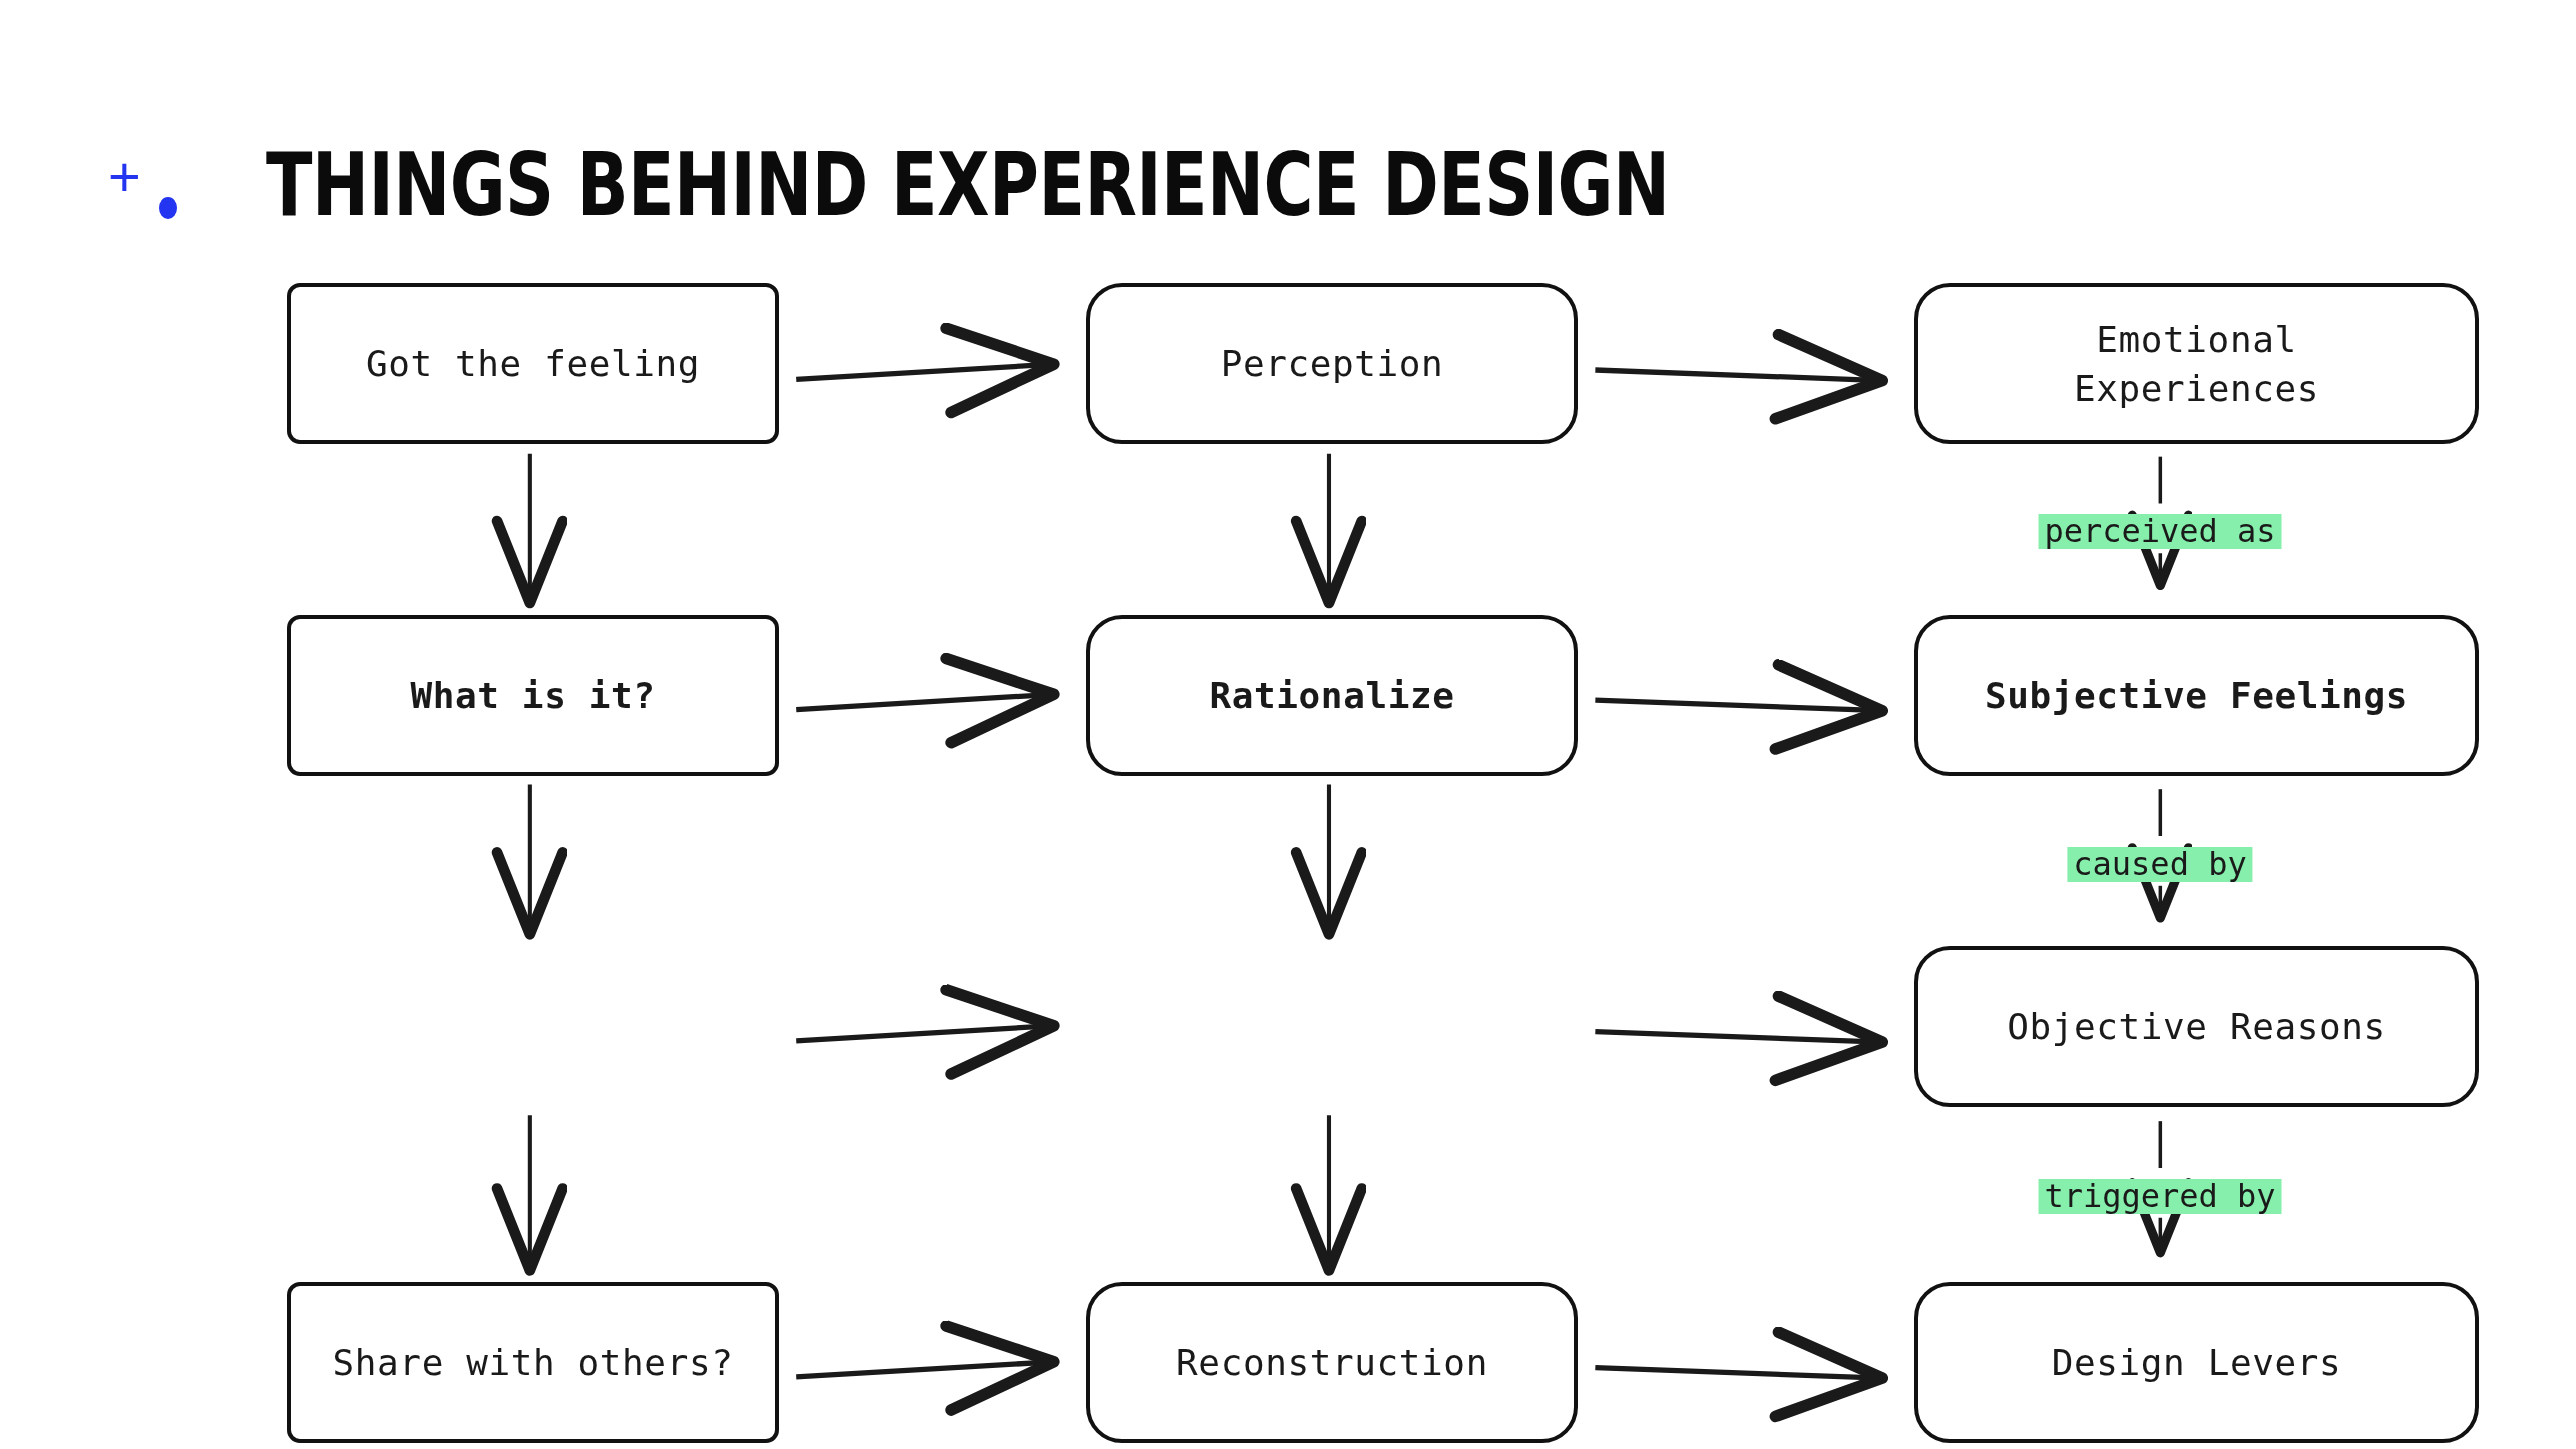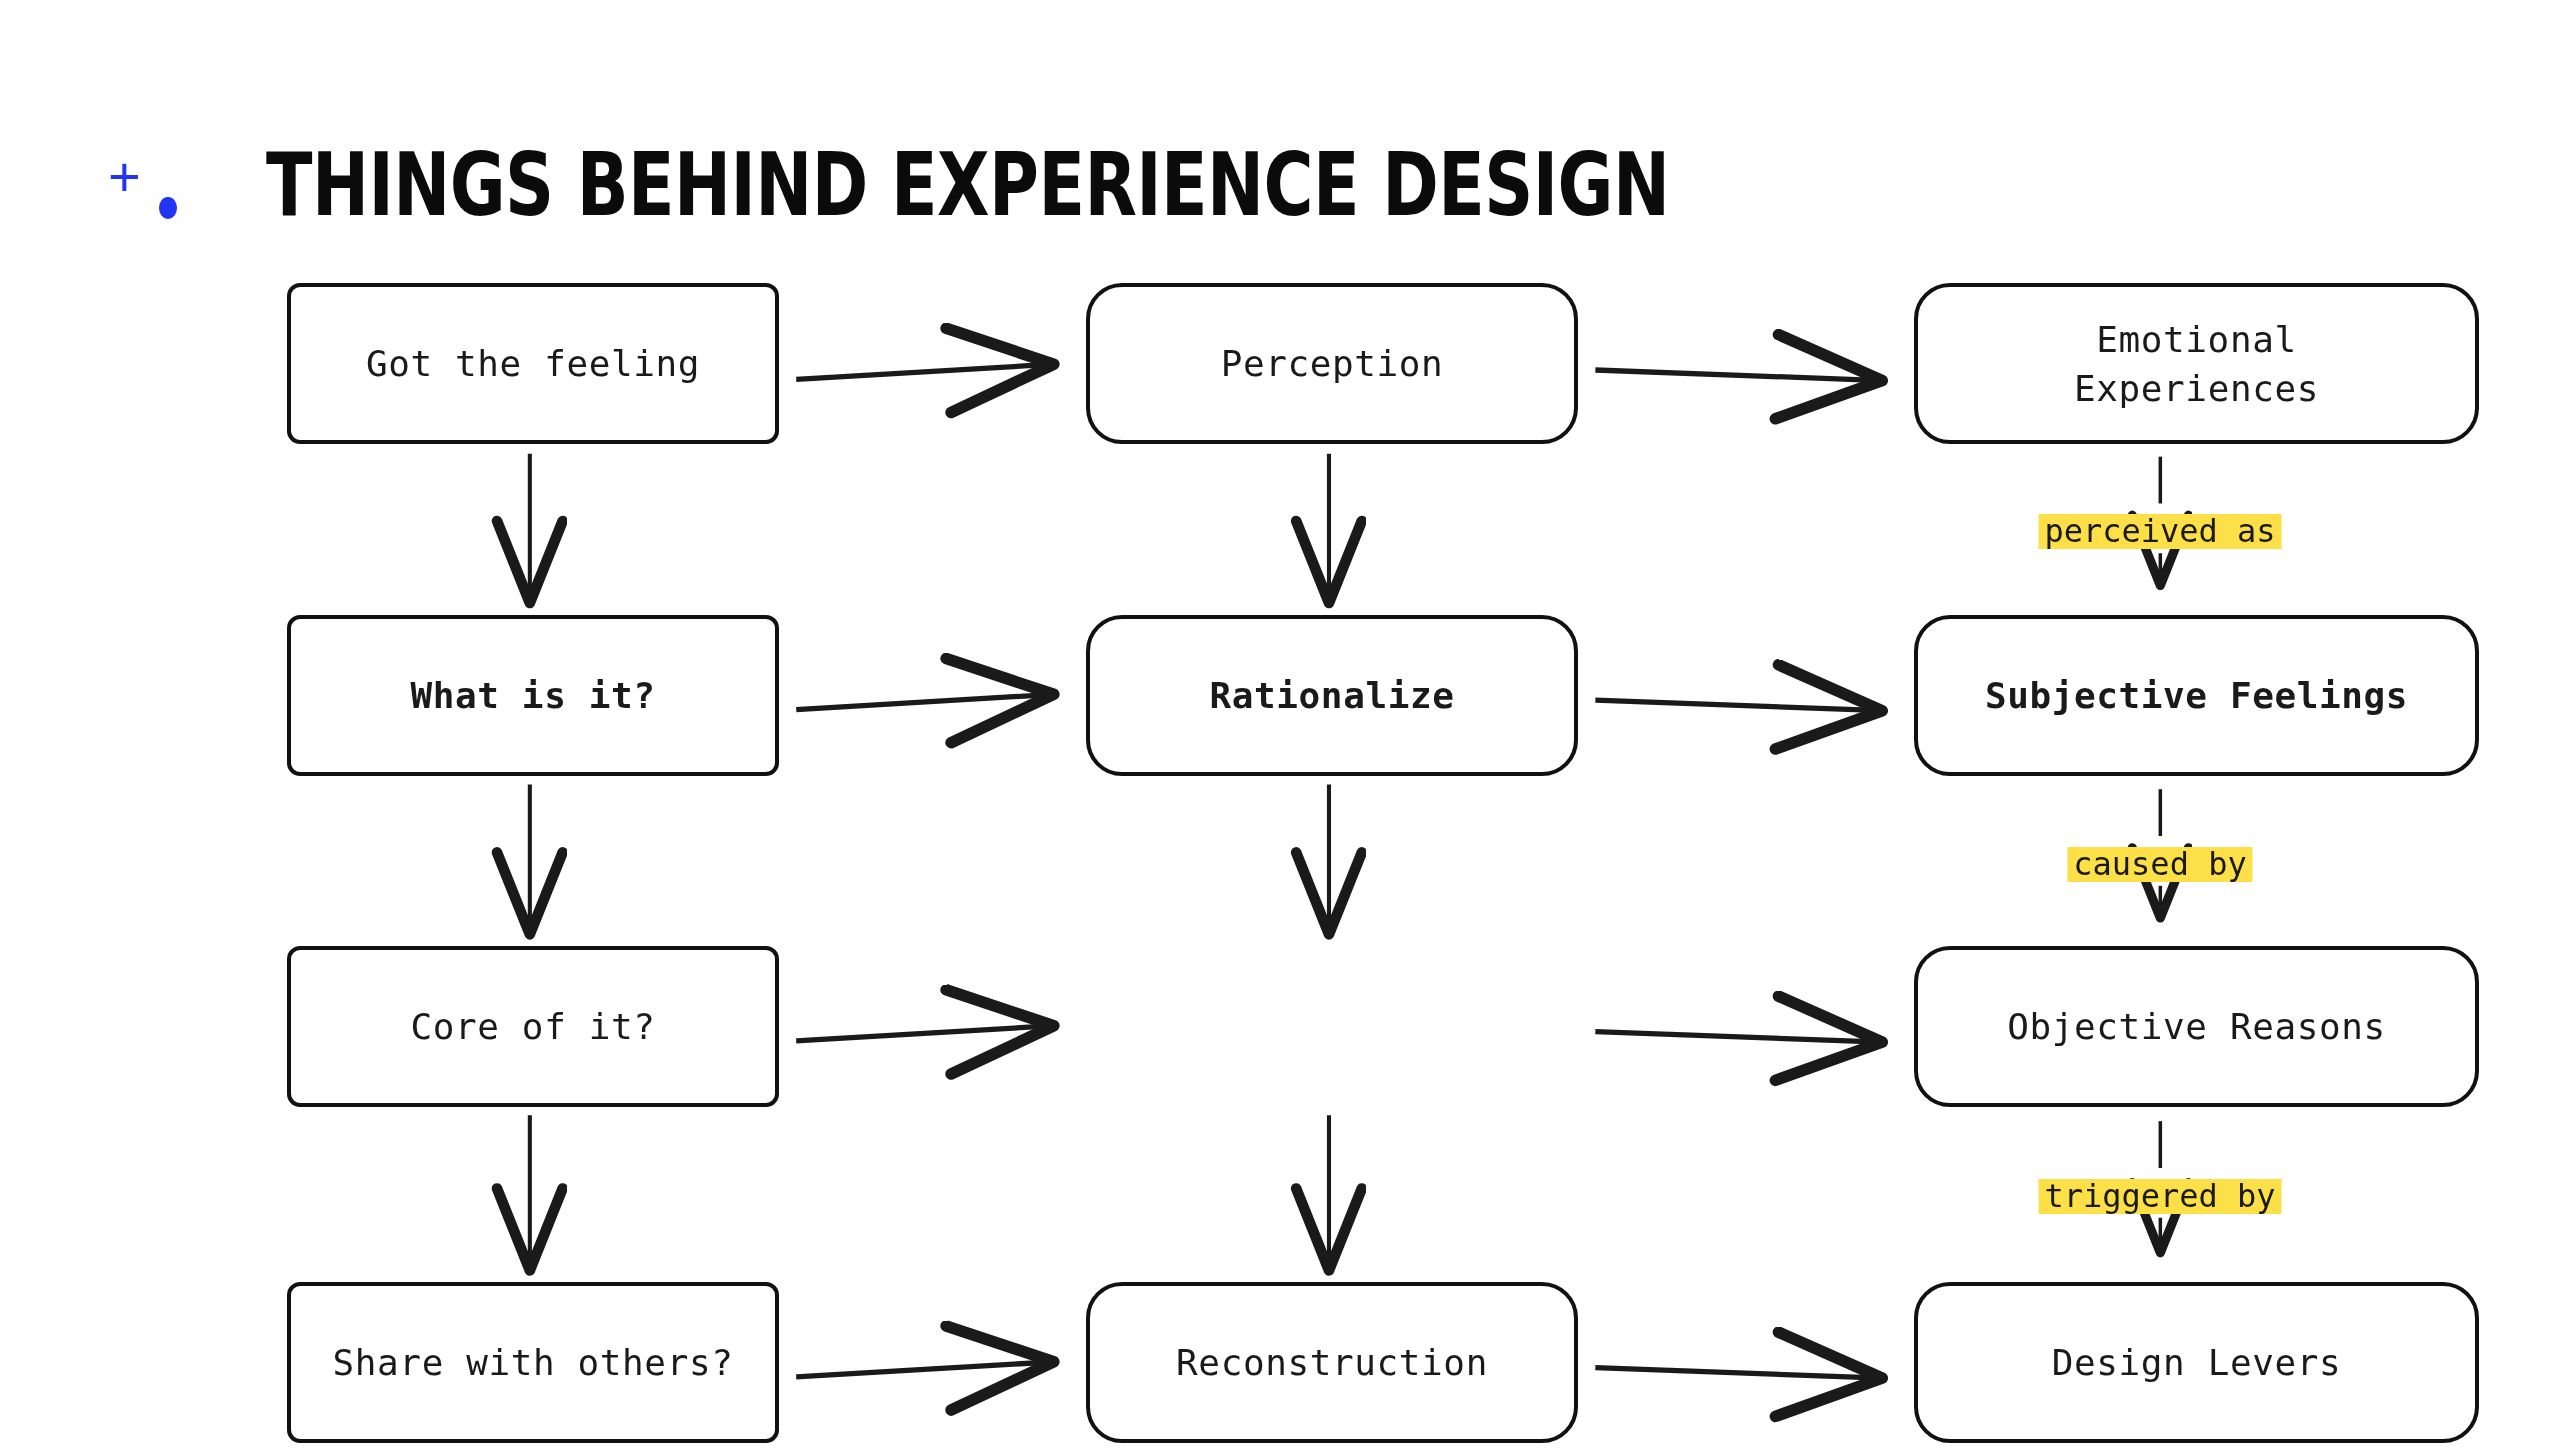--- a/index.html
+++ b/index.html
@@ -115,21 +115,21 @@
   
   .edge-label {
     position: absolute;
     font-family: "DejaVu Sans Mono", "Liberation Mono", monospace;
     font-size: 32px;
     line-height: 35px;
     color: #1a1a1a;
     white-space: nowrap;
     text-align: center;
     transform: translateX(-50%);
-    background: #fde047;
+    background: #86efac;
     padding: 0 5.9px;
   }
 </style>
 </head>
 <body>
 
 <div id="slide">
 
   <div id="title-row">
     <div id="plus-mark">+</div>
@@ -206,23 +206,20 @@
     <div class="node col-1 row-2">
       <span class="node-label">What is it?</span>
     </div>
     <div class="node col-2 row-2">
       <span class="node-label">Rationalize</span>
     </div>
     <div class="node col-3 row-2">
       <span class="node-label">Subjective Feelings</span>
     </div>
 
-    <div class="node col-1 row-3">
-      <span class="node-label">Core of it?</span>
-    </div>
     <div class="node col-3 row-3">
       <span class="node-label">Objective Reasons</span>
     </div>
 
     <div class="node col-1 row-4">
       <span class="node-label">Share with others?</span>
     </div>
     <div class="node col-2 row-4">
       <span class="node-label">Reconstruction</span>
     </div>

